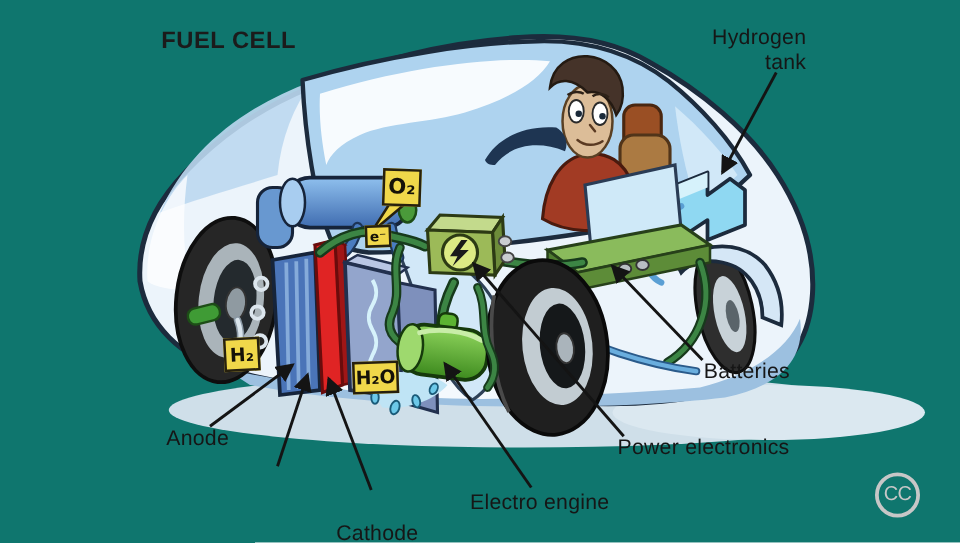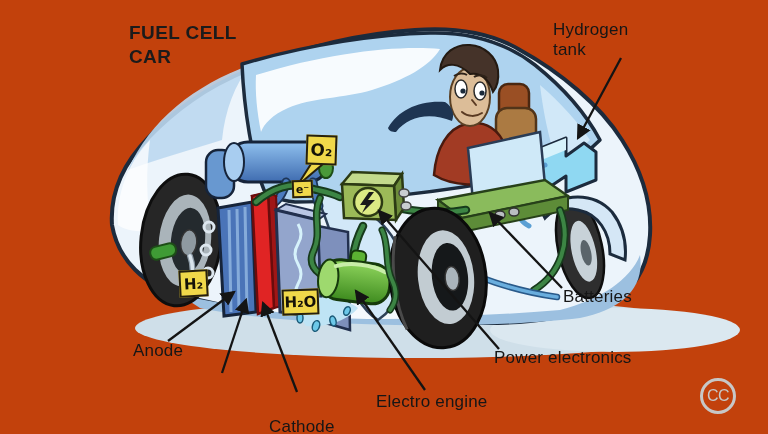--- a/index.html
+++ b/index.html
@@ -1,23 +1,23 @@
 <!DOCTYPE html>
 <html><head>
 <meta charset="utf-8">
 <style>
   html,body{margin:0;padding:0;background:#fff;}
-  .stage{position:relative;width:768px;height:434px;background:#c2410c;overflow:hidden;
+  .stage{position:relative;width:768px;height:434px;background:#0f766e;overflow:hidden;
          font-family:"Liberation Sans",sans-serif;}
   .stage svg{position:absolute;left:0;top:0;}
   .lbl{position:absolute;color:#161616;font-size:17px;line-height:1.15;letter-spacing:.2px;
        white-space:nowrap;}
   .title{position:absolute;left:129px;top:21px;font-size:19px;font-weight:bold;
          letter-spacing:.4px;color:#1b1b1b;line-height:1.25;}
-  .lbl-hydrogen{left:553px;top:20px;width:92px;white-space:normal;}
+  .lbl-hydrogen{left:553px;top:20px;width:92px;text-align:right;white-space:normal;}
   .lbl-anode{left:133px;top:341px;}
   .lbl-membrane{left:165px;top:373px;}
   .lbl-cathode{left:269px;top:392px;margin-top:25px;}
   .lbl-electro{left:376px;top:392px;}
   .lbl-power{left:494px;top:348px;}
   .lbl-batteries{left:563px;top:287px;}
   .chem{position:absolute;background:#f0d84a;border:2px solid #26200e;color:#151208;
         font-family:"DejaVu Sans",sans-serif;font-weight:bold;display:flex;
         align-items:center;justify-content:center;box-sizing:border-box;}
   .chem-h2{left:179px;top:270px;width:29px;height:27px;font-size:15px;transform:rotate(-3deg);}
@@ -205,21 +205,20 @@
     <path d="M222,373 L246,300" marker-end="url(#arw)"></path>
     <path d="M297,392 L263,303" marker-end="url(#arw)"></path>
     <path d="M425,390 L356,291" marker-end="url(#arw)"></path>
     <path d="M499,349 L379,211" marker-end="url(#arw)"></path>
     <path d="M562,288 L490,213" marker-end="url(#arw)"></path>
   </g>
 </svg>
 
   <div class="title">
     <div>FUEL CELL</div>
-    <div>CAR</div>
   </div>
 
   <div class="lbl lbl-hydrogen">Hydrogen tank</div>
   <div class="lbl lbl-anode">Anode</div>
   <div class="lbl lbl-cathode">Cathode</div>
   <div class="lbl lbl-electro">Electro engine</div>
   <div class="lbl lbl-power">Power electronics</div>
   <div class="lbl lbl-batteries">Batteries</div>
 
   <div class="chem chem-h2">H₂</div>

